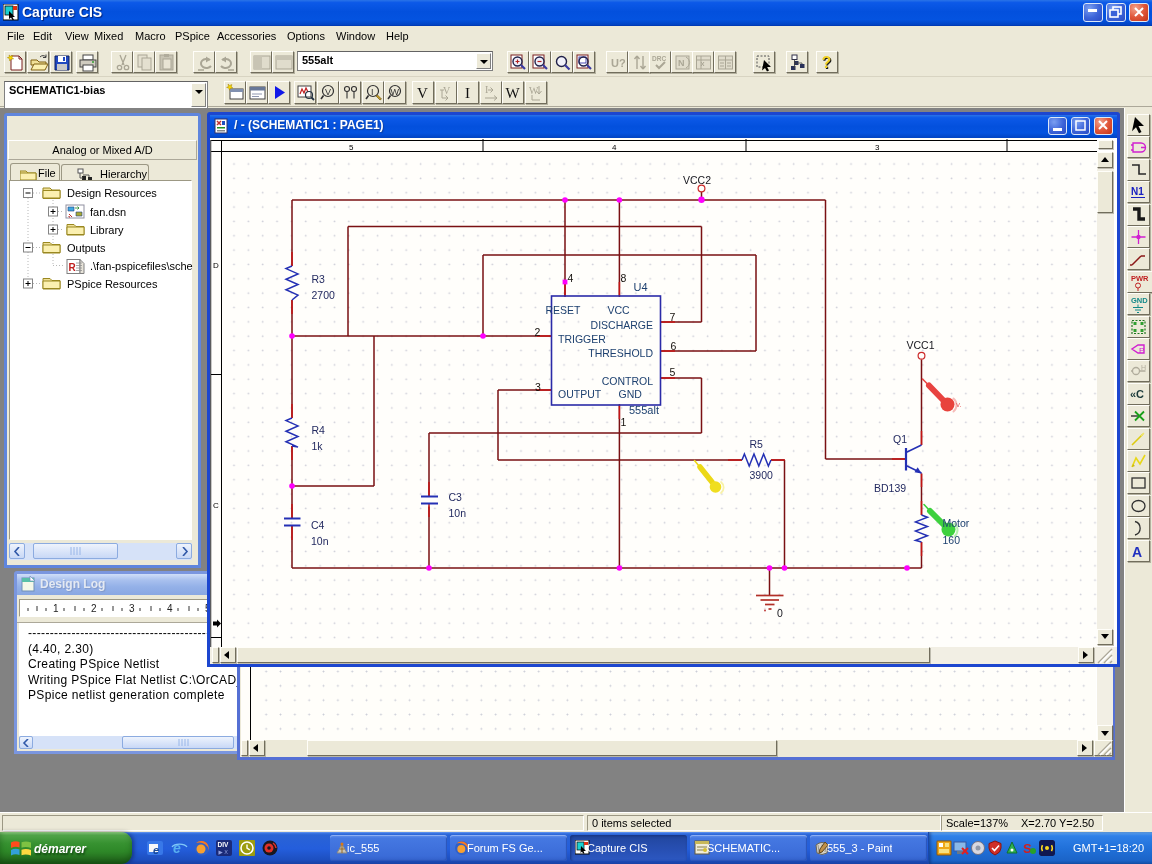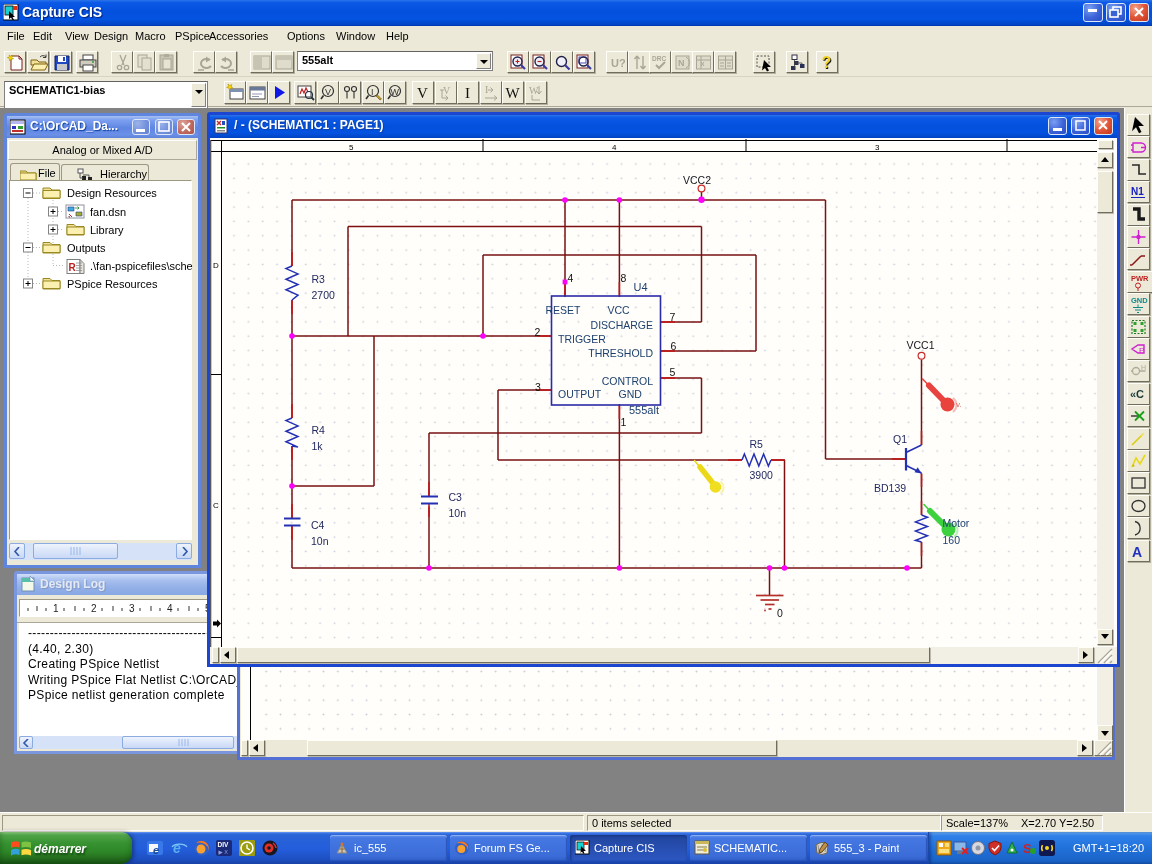--- a/index.html
+++ b/index.html
@@ -33,21 +33,21 @@
 .arw{position:absolute;width:0;height:0;border:4px solid transparent}
 
 #sbar{left:0;top:812px;width:1152px;height:20px;background:#ece9d8;font-size:11px;color:#000;border-top:1px solid #fff}
 .spane{position:absolute;top:2px;height:16px;border:1px solid;border-color:#9c9884 #fff #fff #9c9884}
 
 #task{left:0;top:832px;width:1152px;height:32px;background:linear-gradient(180deg,#6d9bf0 0%,#3a75e3 4%,#2a63d5 9%,#245edc 52%,#1d4fc0 86%,#1941a5 100%)}
 #startbtn{position:absolute;left:0;top:0;width:132px;height:32px;border-radius:0 11px 11px 0;background:linear-gradient(180deg,#8cc87e 0%,#51a449 10%,#379231 35%,#2e8828 60%,#256f1f 85%,#1d5c18 100%);box-shadow:inset 0 -3px 6px rgba(0,40,0,.35), 2px 0 4px rgba(0,0,30,.4)}
 #startbtn .stxt{position:absolute;left:34px;top:10px;color:#fff;font-style:italic;font-weight:bold;font-size:12px;text-shadow:1px 2px 2px rgba(0,30,0,.6)}
 .tkbtn{position:absolute;top:3px;height:26px;border-radius:3px;background:linear-gradient(180deg,#6492ec 0%,#4578e2 12%,#3b6cd8 80%,#3260ca 100%);box-shadow:inset 0 1px 0 #8badf2,inset -1px -1px 1px #2b55b8;color:#fff;font-size:11px}
 .tkbtn.press{background:linear-gradient(180deg,#21469e 0%,#2850b4 60%,#2c58c2 100%);box-shadow:inset 1px 1px 3px #16327e}
-.tkbtn .tklab{position:absolute;left:24px;top:7px;white-space:nowrap;overflow:hidden}
+.tkbtn .tklab{position:absolute;left:17px;top:7px;white-space:nowrap;overflow:hidden}
 #tray{position:absolute;right:0;top:0;width:224px;height:32px;background:linear-gradient(180deg,#65aaf4 0%,#2f80e8 12%,#2171da 50%,#1b64c8 88%,#1557b4 100%);border-left:1px solid #1a47a8;box-shadow:inset 2px 0 3px rgba(0,10,60,.35)}
 #tray .clock{position:absolute;right:8px;top:10px;color:#fff;font-size:11px}
 .ticon{position:absolute;top:8px;width:16px;height:16px;border-radius:2px}
 .qicon{position:absolute;top:7px;width:18px;height:18px;border-radius:2px}
 text{font-family:"Liberation Sans",sans-serif}
 </style></head>
 <body>
 <div id="scr">
   <div class="abs" id="apptitle">
     <svg class="abs" style="left:3px;top:4px" width="16" height="17" viewBox="0 0 16 17">
@@ -65,24 +65,24 @@
           <rect x="3" y="6" width="8" height="7" fill="#3b63d8" stroke="#fff" stroke-width="1.6"></rect>
         </svg></div>
     <div class="xpbtn xpred" style="right:3px;top:3px"><svg width="18" height="17">
           <path d="M5 4 L13 12 M13 4 L5 12" stroke="#fff" stroke-width="2"></path>
         </svg></div>
   </div>
   <div class="abs" id="menubar">
     <span style="left:7px">File</span>
       <span style="left:33px">Edit</span>
       <span style="left:65px">View</span>
-      <span style="left:94px">Design</span>
+      <span style="left:94px">Mixed</span>
       <span style="left:135px">Macro</span>
       <span style="left:175px">PSpice</span>
-      <span style="left:209px">Accessories</span>
+      <span style="left:217px">Accessories</span>
       <span style="left:287px">Options</span>
       <span style="left:336px">Window</span>
       <span style="left:386px">Help</span>
   </div>
   <div class="abs tbrow" id="tb1">
     <div class="tbtn" style="left:4px;top:5px"><svg width="20" height="20">
           <path d="M6 4 h8 l3 3 v11 h-11 z" fill="#fff" stroke="#7a2020"></path>
           <path d="M14 4 v3 h3" fill="none" stroke="#7a2020"></path>
           <path d="M4 3 l1.8 1.2 L8 3.4 l-1 2 l1.6 1.6 l-2.4 0 l-1.4 2 l-0.4 -2.4 l-2 -1 l2.2 -0.8 z" fill="#f8d800" stroke="#a08000" stroke-width="0.5"></path>
         </svg></div>
@@ -334,39 +334,20 @@
       <div class="arw" style="left:841px;top:4px;border-left:5px solid #000;border-right:none"></div>
       <div class="sbtn" style="left:853px;top:0px;width:19px;height:16px"></div>
       <svg class="abs" style="left:854px;top:0px" width="18" height="16">
           <path d="M16 2 L3 15 M16 8 L9 15 M16 13 L14 15" stroke="#aca899" stroke-width="1.5"></path>
           <path d="M16 4 L5 15 M16 10 L11 15" stroke="#fff" stroke-width="1.5"></path>
         </svg>
     </div>
   </div>
 
   <div class="win" id="prj" style="left:4px;top:113px;width:197px;height:455px;background:#ece9d8;border:3px solid #5f85dd;border-radius:3px 3px 0 0">
-    <div style="position:absolute;left:0;right:0;top:0;height:22px;background:linear-gradient(180deg,#a6c0f2 0%,#7d9ff0 18%,#5e86e2 55%,#6a90e8 85%,#5d82da 100%)">
-      <svg class="abs" style="left:3px;top:3px" width="16" height="16">
-          <rect x="0" y="1" width="15" height="14" fill="#fff" stroke="#000"></rect>
-          <rect x="1" y="2" width="13" height="3" fill="#b8b8f0"></rect>
-          <rect x="2" y="7" width="4" height="3" fill="#3030c0"></rect>
-          <rect x="8" y="7" width="5" height="3" fill="#30a030"></rect>
-          <rect x="2" y="11" width="11" height="2" fill="#c03030"></rect>
-        </svg>
-      <span style="position:absolute;left:23px;top:3px;font-weight:bold;font-size:12px;color:#fff;text-shadow:1px 1px 1px #1040a0">C:\OrCAD_Da...</span>
-      <div class="xpbtn" style="left:125px;top:3px;width:18px;height:16px;background:radial-gradient(circle at 30% 25%,#9cb4ea 0%,#7491dd 55%,#6080d0 100%)">
-          <span style="left:3px;top:9px;width:9px;height:3px;background:#fff"></span>
-        </div>
-      <div class="xpbtn" style="left:148px;top:3px;width:18px;height:16px;background:radial-gradient(circle at 30% 25%,#9cb4ea 0%,#7491dd 55%,#6080d0 100%)"><svg width="16" height="14">
-            <rect x="3" y="2" width="10" height="9" fill="none" stroke="#fff" stroke-width="1.6"></rect>
-          </svg></div>
-      <div class="xpbtn" style="left:170px;top:3px;width:18px;height:16px;background:radial-gradient(circle at 30% 25%,#dfa49b 0%,#c06a5f 55%,#ad5246 100%)"><svg width="16" height="14">
-            <path d="M4 3 L12 11 M12 3 L4 11" stroke="#fff" stroke-width="2"></path>
-          </svg></div>
-    </div>
     <div style="position:absolute;left:1px;right:1px;top:24px;height:20px;background:#ece9d8;border:1px solid #fff;border-bottom-color:#aca899;border-right-color:#aca899;text-align:center;font-size:11px;color:#000;padding-top:3px">Analog or Mixed A/D</div>
     <div style="position:absolute;left:2px;top:47px;width:189px;height:20px">
       <div style="position:absolute;left:1px;top:0;width:50px;height:20px;background:#ece9d8;border:1px solid #9c9884;border-bottom:none;border-radius:3px 3px 0 0">
         <svg class="abs" style="left:9px;top:4px" width="17" height="12">
             <path d="M0 3 h6 l2 2 h8 v7 h-16 z" fill="#f0e098" stroke="#9a8820"></path>
             <path d="M0 5 h16 v7 h-16 z" fill="#fbf0b0" stroke="#9a8820"></path>
           </svg>
         <span style="position:absolute;left:27px;top:3px;font-size:11px">File</span>
       </div>
       <div style="position:absolute;left:52px;top:1px;width:88px;height:19px;background:#ece9d8;border:1px solid #9c9884;border-bottom:none;border-radius:3px 3px 0 0">

